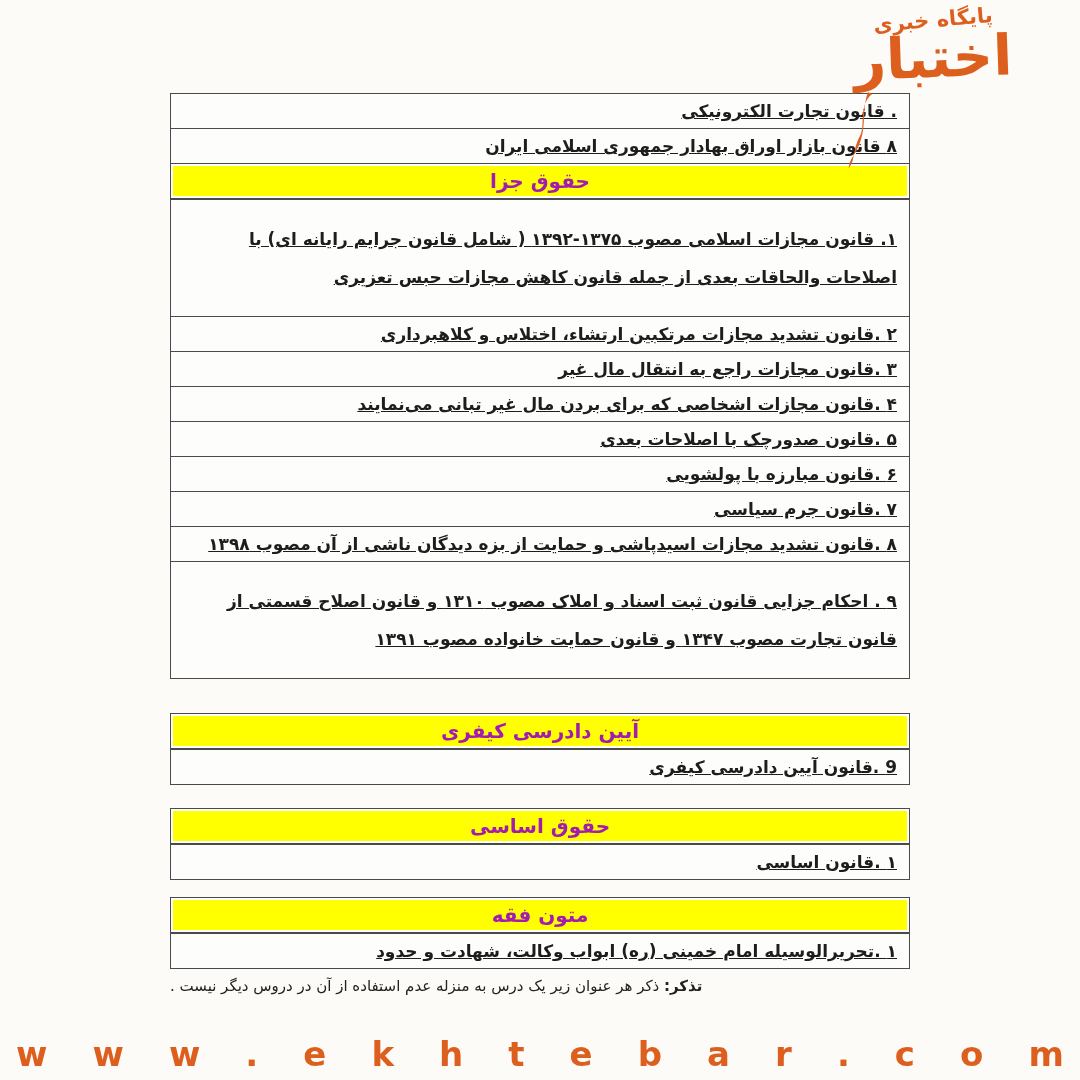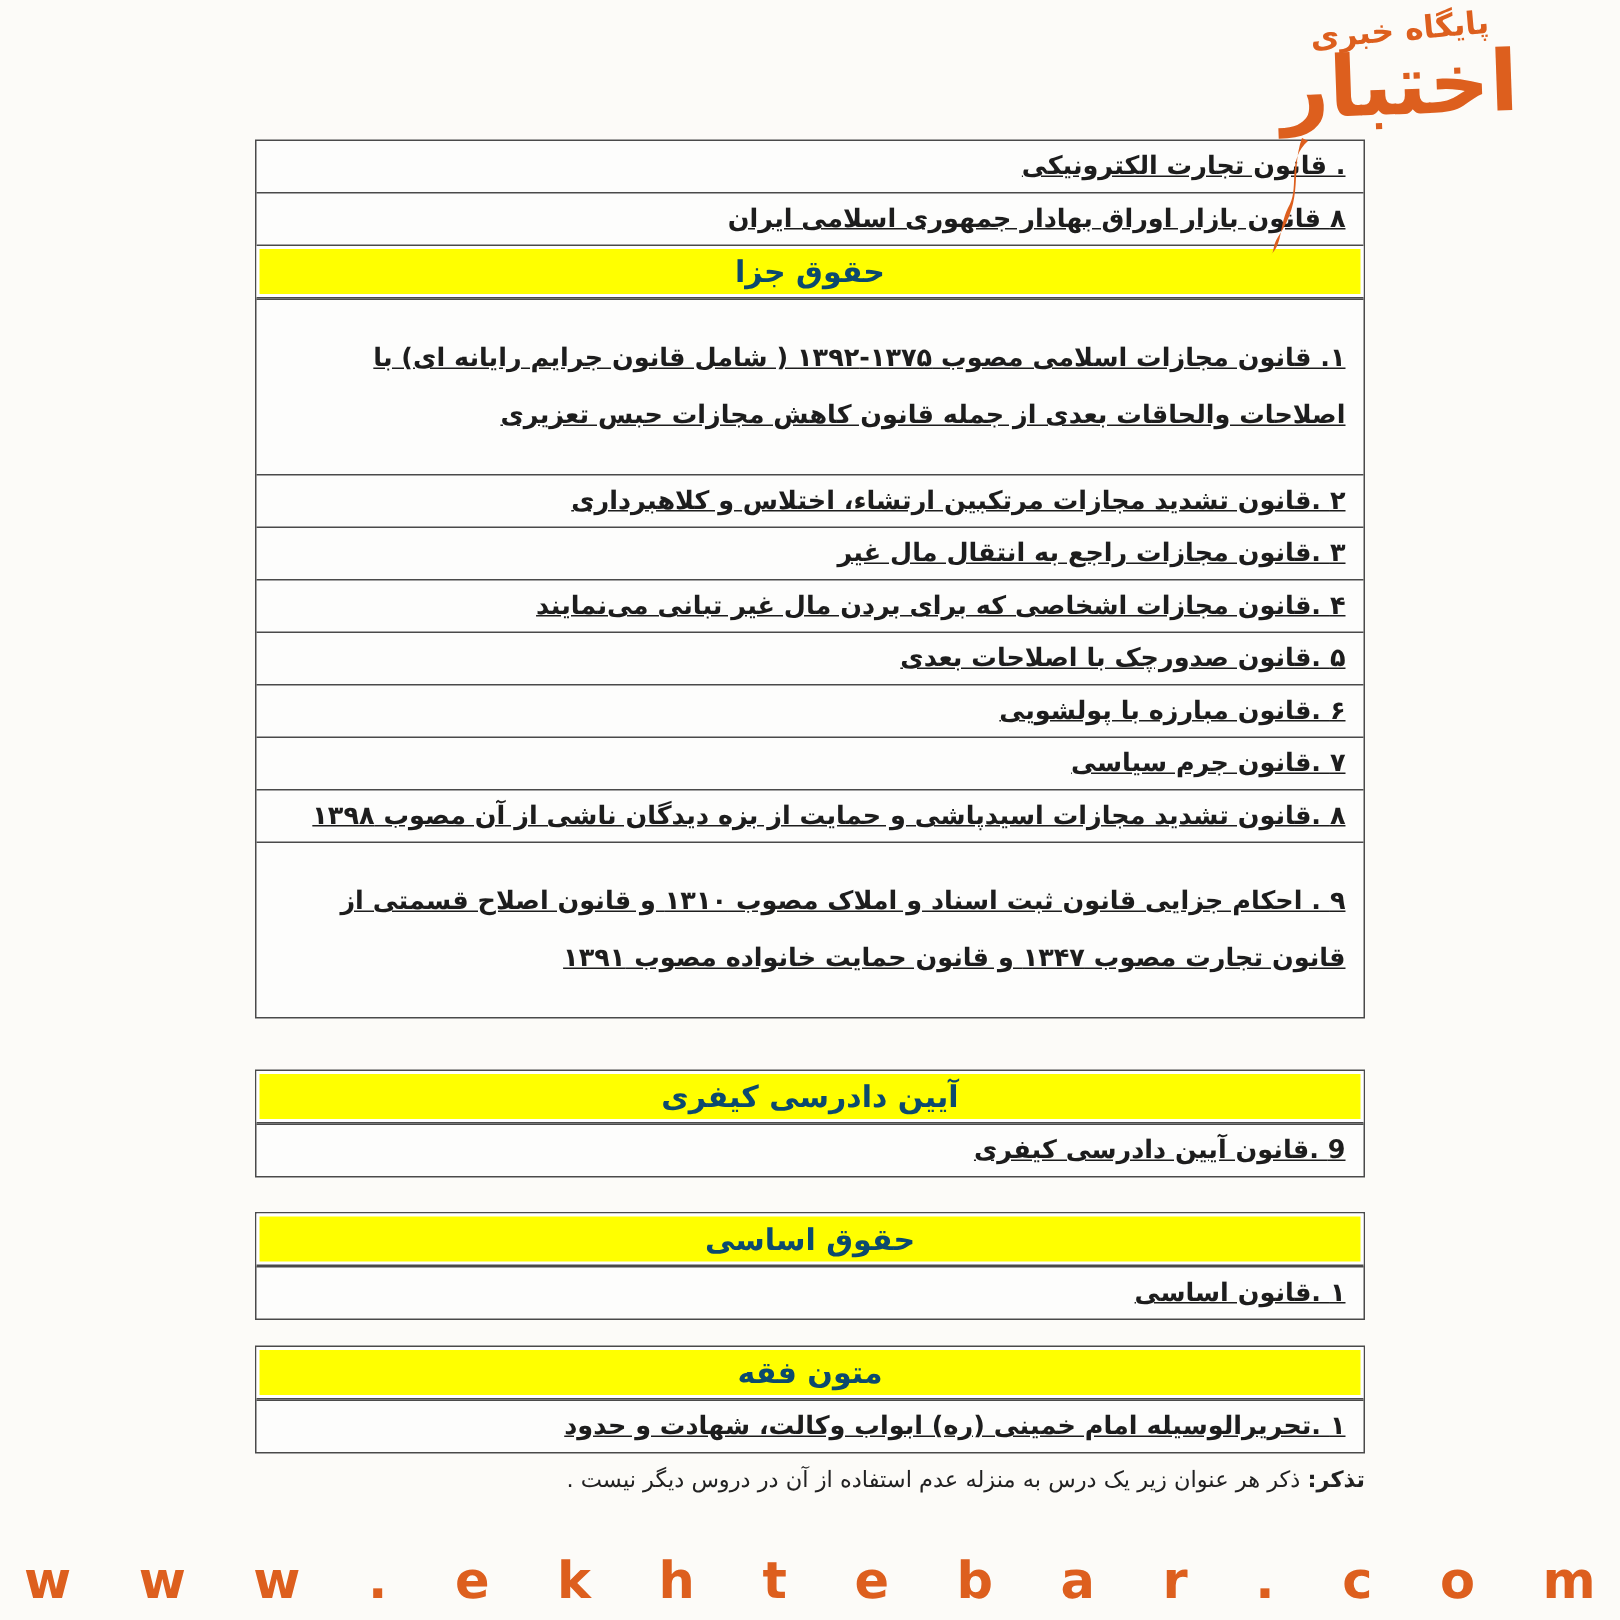--- a/index.html
+++ b/index.html
@@ -39,26 +39,26 @@
     padding:2px 2px;
     background:#ffffff;
     border-bottom:1px solid var(--border);
   }
   .header-band{
     background:var(--highlight);
     direction:rtl;
     text-align:center;
     font-size:20px;
     font-weight:bold;
-    color:#0c4a6e;
+    color:#a21caf;
     padding:3px 0;
   }
   .note{
     direction:rtl;
-    text-align:right;
+    text-align:left;
     font-size:15px;
     margin-top:8px;
     color:#222;
   }
   .note .lbl{font-weight:bold;}
   .logo{
     position:absolute;top:8px;right:52px;width:190px;
     color:var(--accent);text-align:center;z-index:6;
   }
   .logo-tagline{

